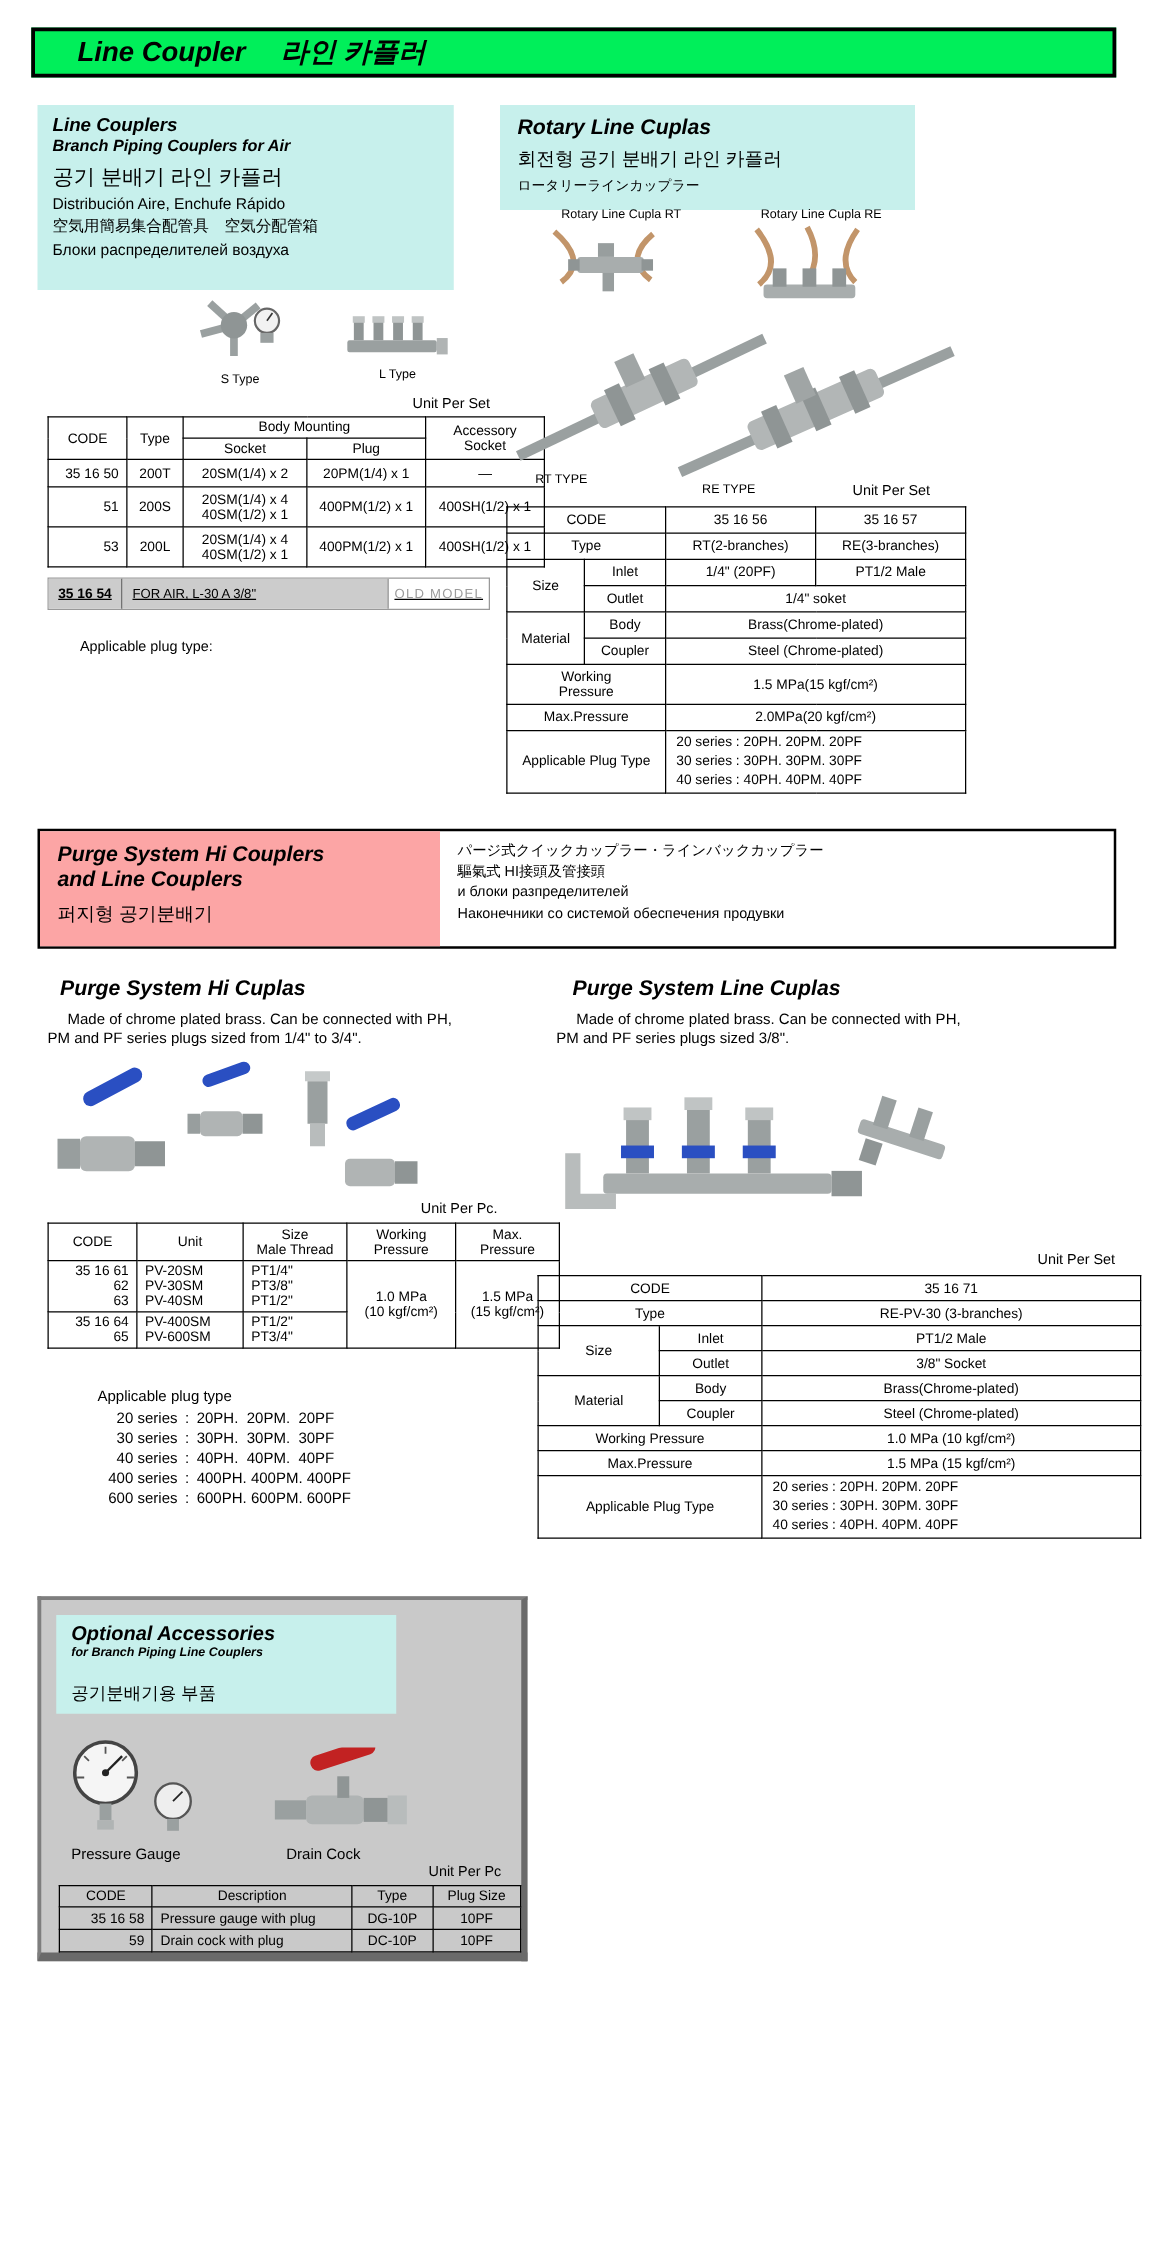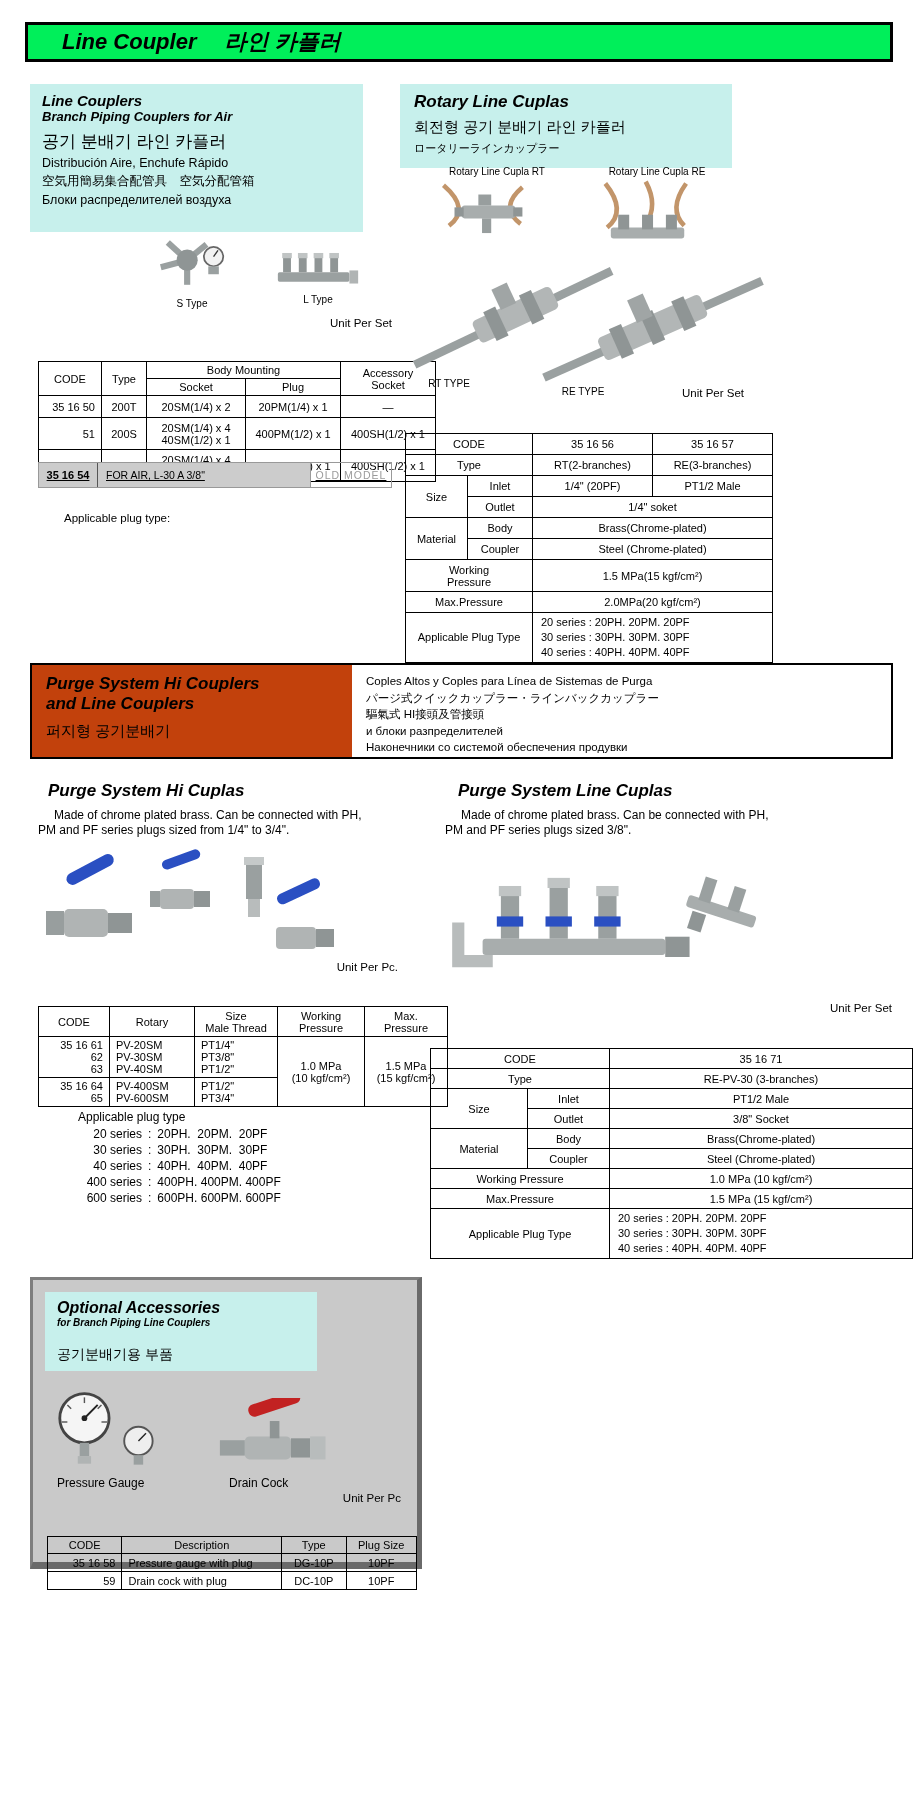--- a/index.html
+++ b/index.html
@@ -24,21 +24,21 @@
   .sec1-box .sm{font-size:12.5px;margin-top:3px;}
 
   .sec2-box{left:400px;top:84px;width:332px;height:84px;box-sizing:border-box;padding:8px 14px;}
   .sec2-box .t1{font-size:17px;font-weight:bold;font-style:italic;}
   .sec2-box .kr{font-size:15px;margin-top:6px;}
   .sec2-box .jp{font-size:11px;margin-top:4px;}
 
   .unit-label{font-size:11.5px;text-align:right;}
 
   
-  table.cat{border-collapse:collapse;margin-top:28px;}
+  table.cat{border-collapse:collapse;}
   table.cat th,table.cat td{border:1px solid #000;font-size:11px;text-align:center;
     padding:2px 3px;font-weight:normal;vertical-align:middle;}
   .code-cell{text-align:right !important;padding-right:6px !important;}
   .left-cell{text-align:left !important;padding-left:6px !important;}
   .plug-lines{text-align:left !important;padding-left:8px !important;line-height:1.35;}
 
   
   .om-row{left:38px;top:459px;width:354px;height:26px;display:flex;border:1px solid #999;
     box-sizing:border-box;font-size:11px;}
   .om-code{width:58px;background:#cccccc;border-right:1px solid #555;display:flex;
@@ -48,21 +48,21 @@
   .om-note{width:80px;color:#9b9b9b;display:flex;align-items:center;justify-content:center;
     font-size:10.5px;letter-spacing:1px;}
 
   .plugnote1{left:64px;top:512px;font-size:11.5px;display:flex;}
   .plugnote1 .lbl{margin-right:14px;}
   .plugnote1 .lines div{line-height:15px;}
 
   
   .purge-banner{left:30px;top:663px;width:863px;height:96px;box-sizing:border-box;
     border:2px solid #000;display:flex;}
-  .purge-banner .left{width:320px;background:#c2410c;box-sizing:border-box;padding:9px 14px;}
+  .purge-banner .left{width:320px;background:#fca5a5;box-sizing:border-box;padding:9px 14px;}
   .purge-banner .left .t{font-size:17px;font-weight:bold;font-style:italic;line-height:20px;}
   .purge-banner .left .kr{font-size:15px;margin-top:8px;}
   .purge-banner .right{flex:1;padding:8px 0 0 14px;}
   .purge-banner .right div{font-size:11.5px;line-height:16.5px;}
 
   .mid-heading{font-size:17px;font-weight:bold;font-style:italic;}
   .mid-par{font-size:12px;line-height:15px;text-indent:16px;}
 
   .plugnote2{left:58px;top:1110px;font-size:12px;}
   .plugnote2 .title{margin-left:20px;margin-bottom:2px;}
@@ -294,21 +294,20 @@
   </tbody>
     </table>
 
   <div class="abs purge-banner">
     <div class="left">
       <div class="t">Purge System Hi Couplers</div>
       <div class="t">and Line Couplers</div>
       <div class="kr">퍼지형 공기분배기</div>
     </div>
     <div class="right">
-      <div>Coples Altos y Coples para Línea de Sistemas de Purga</div>
       <div>パージ式クイックカップラー・ラインバックカップラー</div>
       <div>驅氣式 HI接頭及管接頭</div>
       <div>и блоки разпределителей</div>
       <div>Наконечники со системой обеспечения продувки</div>
     </div>
   </div>
 
   <div class="abs mid-heading" style="left:48px;top:781px;">Purge System Hi Cuplas</div>
   <div class="abs mid-par" style="left:38px;top:808px;width:338px;">Made of chrome plated brass.  Can be connected with PH, PM and PF series plugs sized from 1/4" to 3/4".</div>
 
@@ -336,21 +335,21 @@
       <rect x="240" y="46" width="46" height="11" rx="5" transform="rotate(-25 240 57)" fill="#2a4fc2"></rect>
     </g>
   </svg>
 
   <div class="abs unit-label" style="left:258px;top:961px;width:140px;">Unit Per Pc.</div>
 
   <table class="cat abs" style="left:38px;top:978px;">
     <tbody>
         <tr style="height:30px;">
       <th style="width:64px;">CODE</th>
-      <th style="width:78px;">Rotary</th>
+      <th style="width:78px;">Unit</th>
       <th style="width:76px;" class="pre">Size
 Male Thread</th>
       <th style="width:80px;" class="pre">Working
 Pressure</th>
       <th style="width:76px;" class="pre">Max.
 Pressure</th>
     </tr>
     <tr>
       <td class="b pre code-cell">35 16 61
 62

